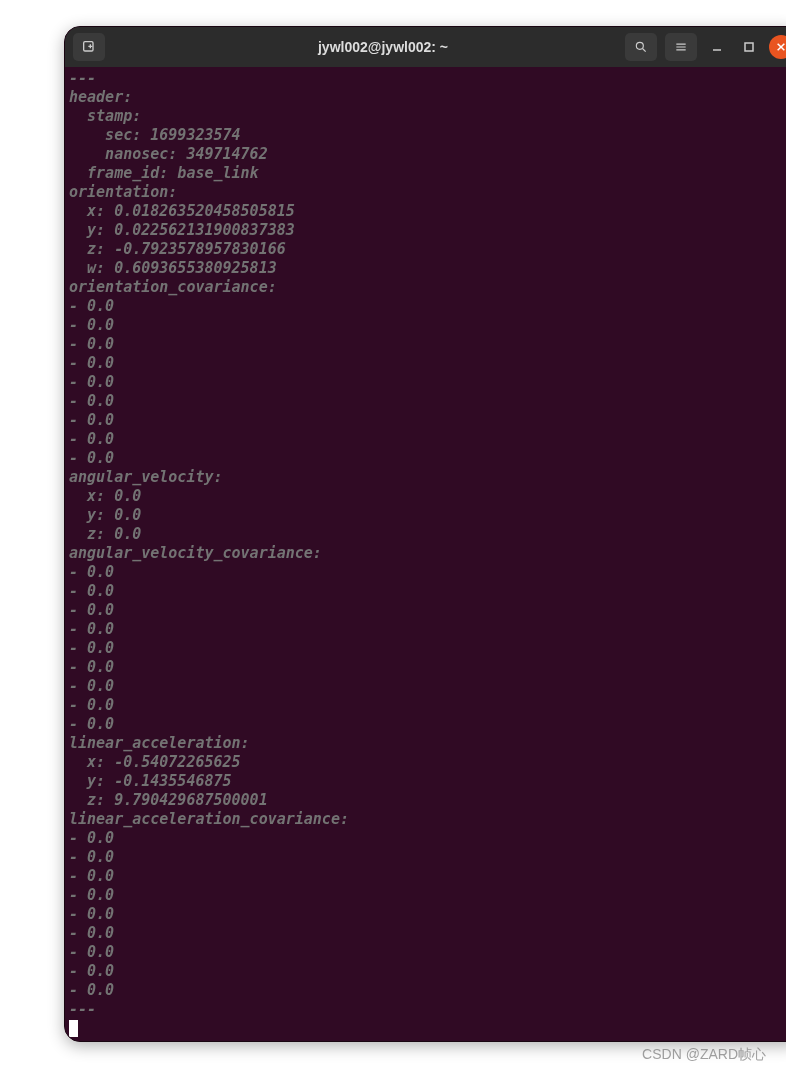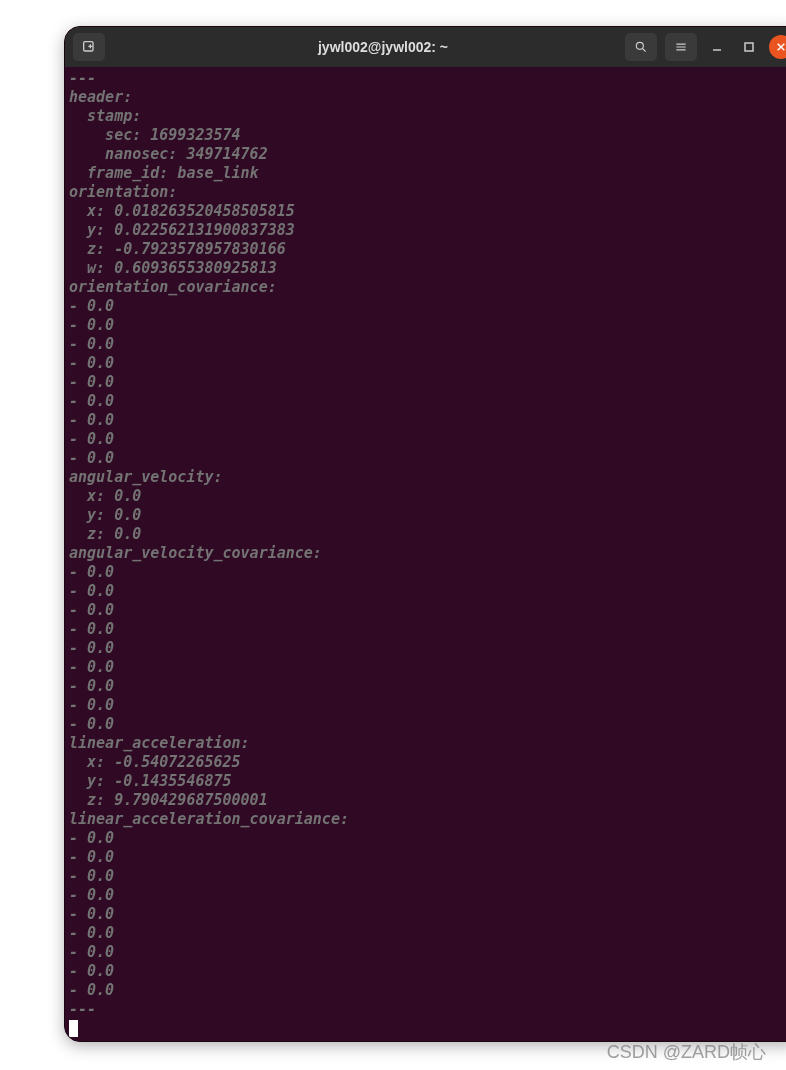--- a/index.html
+++ b/index.html
@@ -127,21 +127,21 @@
     width: 10px;
     background: rgba(140,120,130,0.6);
     border-radius: 5px;
     bottom: 6px;
     height: 60px;
   }
   .watermark {
     position: absolute;
     right: 20px;
     bottom: 6px;
-    font-size: 18px;
+    font-size: 14px;
     color: rgba(120,120,120,0.7);
     font-family: sans-serif;
     margin-left: 32px;
   }
 </style>
 </head>
 <body>
 
 <div class="window">
   <div class="titlebar">

